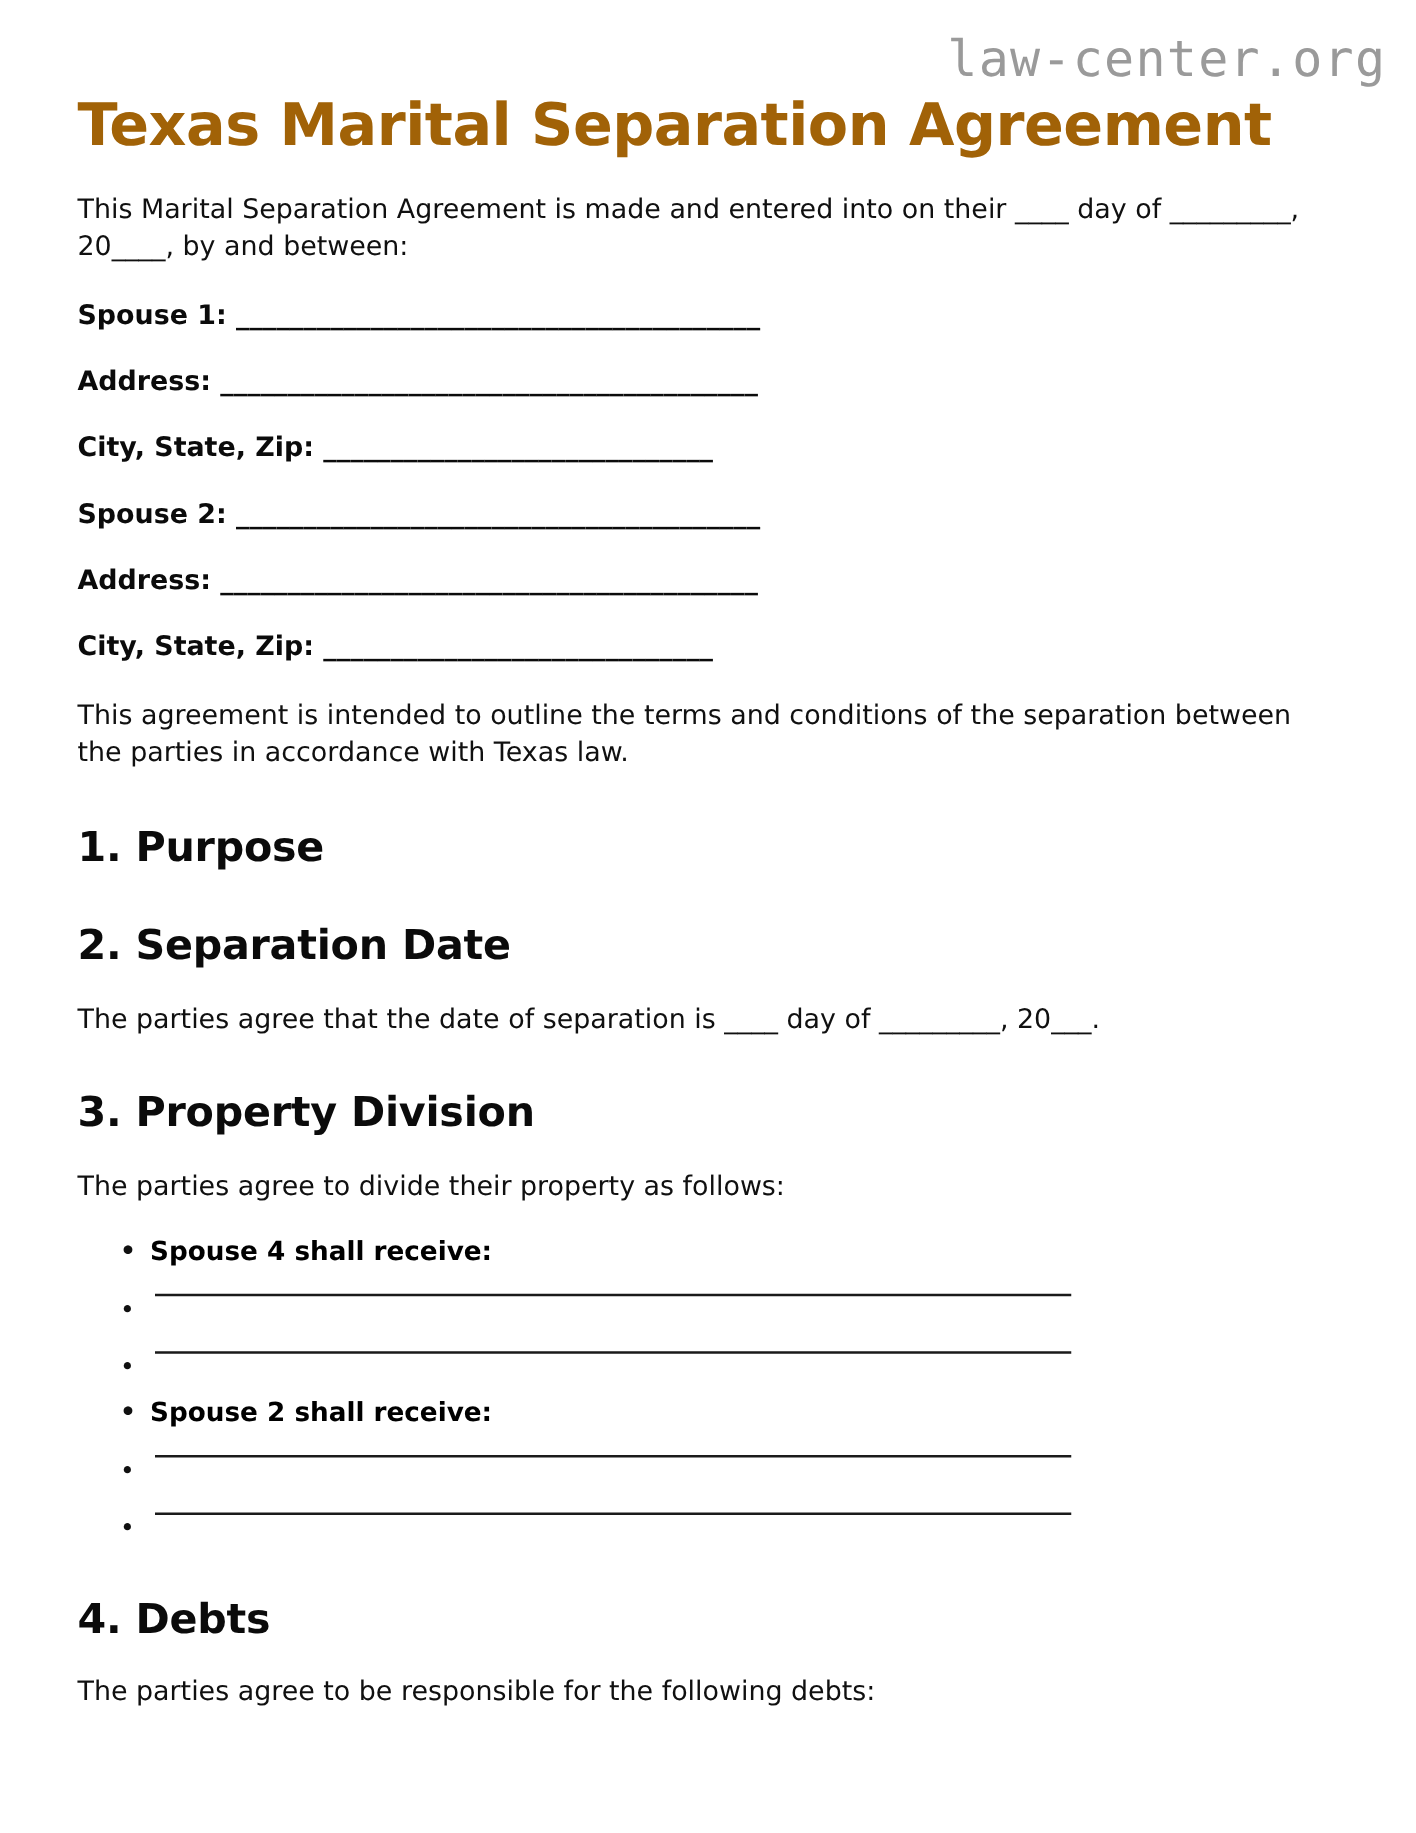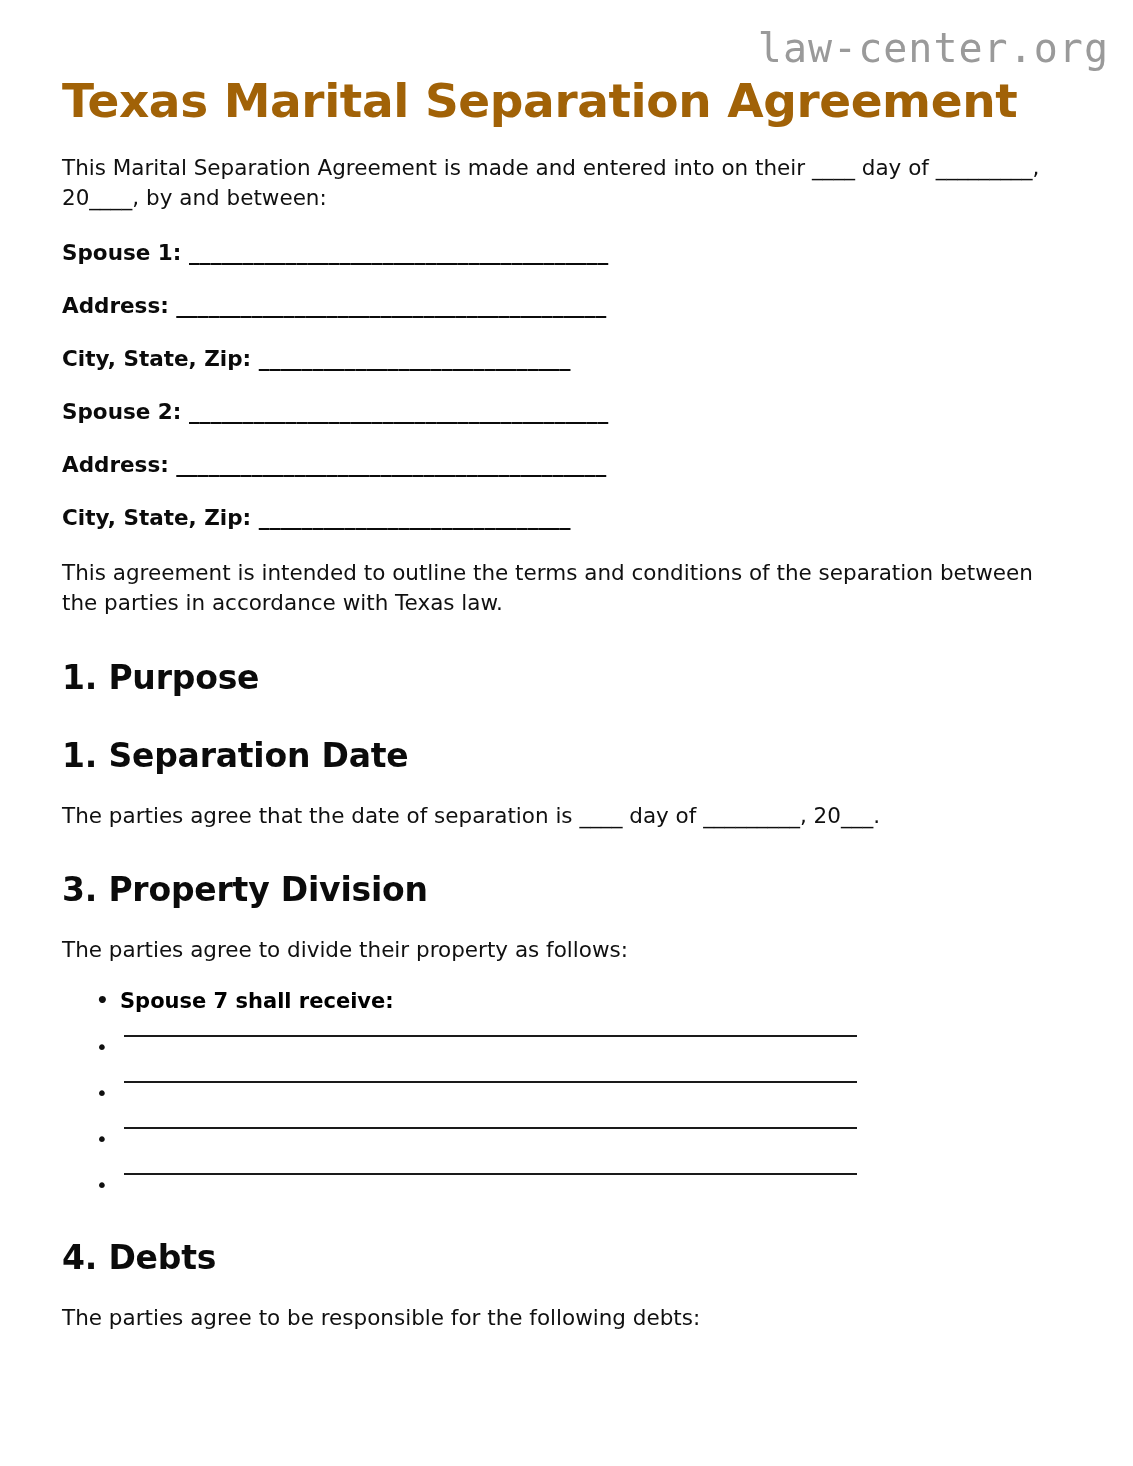--- a/index.html
+++ b/index.html
@@ -159,33 +159,34 @@
 
   <div class="field-row">
     <span>City, State, Zip:</span>
     <span class="blank">_____________________________</span>
   </div>
 
   <p class="para tight">This agreement is intended to outline the terms and conditions of the separation between the parties in accordance with Texas law.</p>
 
   <h2 class="sec-head">1. Purpose</h2>
 
-  <h2 class="sec-head">1. Separation Date</h2>
+  <h2 class="sec-head">2. Separation Date</h2>
   <p class="para">The parties agree that the date of separation is ____ day of _________, 20___.</p>
 
   <h2 class="sec-head">3. Property Division</h2>
   <p class="para">The parties agree to divide their property as follows:</p>
   <ul class="bullets">
-    <li class="bold-item">Spouse 7 shall receive:</li>
+    <li class="bold-item">Spouse 4 shall receive:</li>
     <li class="rule-item">
         <span class="rule"></span>
       </li>
     <li class="rule-item">
         <span class="rule"></span>
       </li>
+    <li class="bold-item">Spouse 2 shall receive:</li>
     <li class="rule-item">
         <span class="rule"></span>
       </li>
     <li class="rule-item">
         <span class="rule"></span>
       </li>
   </ul>
 
   <h2 class="sec-head">4. Debts</h2>
   <p class="para">The parties agree to be responsible for the following debts:</p>

